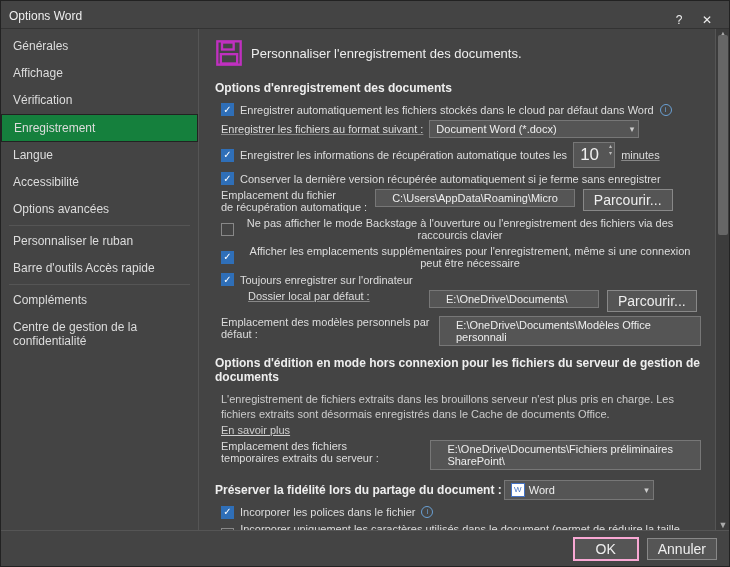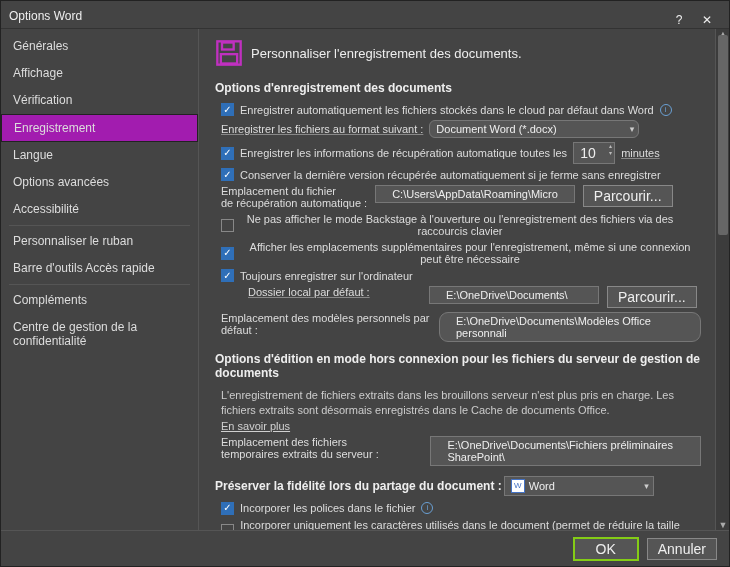--- a/index.html
+++ b/index.html
@@ -4,21 +4,21 @@
 <style>
 * { box-sizing: border-box; margin: 0; padding: 0; font-family: 'Segoe UI', Tahoma, sans-serif; }
 body { background: #444; width: 730px; height: 567px; overflow: hidden; color: #ddd; font-size: 11px; }
 .window { width: 730px; height: 567px; background: #444; display: flex; flex-direction: column; border: 1px solid #222; }
 .titlebar { height: 28px; background: #444; display: flex; align-items: flex-start; padding: 8px 8px; border-bottom: 1px solid #333; }
 .titlebar-title { flex: 1; font-size: 12px; color: #eee; }
 .titlebar-btn { width: 28px; height: 22px; text-align: center; line-height: 22px; color: #eee; font-size: 12px; cursor: pointer; }
 .body { flex: 1; display: flex; min-height: 0; }
 .sidebar { width: 198px; background: #444; border-right: 1px solid #555; padding-top: 4px; overflow-y: auto; }
 .sidebar-item { padding: 6px 12px; font-size: 12px; color: #ddd; cursor: pointer; border-bottom: 1px solid transparent; }
-.sidebar-item.selected { border: 1px solid #222; background: #a21caf; }
+.sidebar-item.selected { border: 1px solid #222; background: #15803d; }
 .sidebar-sep { height: 1px; background: #555; margin: 2px 8px; }
 .main-wrap { flex: 1; display: flex; min-width: 0; }
 .main { flex: 1; padding: 10px 14px 10px 16px; overflow-y: auto; min-width: 0; }
 .scrollbar { width: 14px; background: #3c3c3c; position: relative; border-left:1px solid #555; }
 .scrollbar-thumb { position: absolute; top: 6px; left: 2px; width: 10px; height: 200px; background: #666; border-radius: 2px; }
 .scrollbar-arrow { position: absolute; left: 2px; width: 10px; height: 10px; color: #aaa; font-size: 9px; text-align: center; line-height: 10px; }
 .header-row { display: flex; align-items: center; gap: 8px; margin-bottom: 14px; }
 .save-icon { width: 28px; height: 28px; }
 .header-text { font-size: 13px; color: #eee; }
 .section-title { font-size: 12px; font-weight: 600; color: #eee; margin: 10px 0 8px 0; }
@@ -26,54 +26,54 @@
 .row.indent { }
 .chk { width: 13px; height: 13px; border: 1px solid #888; background: #444; display: inline-flex; align-items: center; justify-content: center; cursor: pointer; flex-shrink:0; }
 .chk.checked { background: #2f6fb8; border-color: #2f6fb8; }
 .chk.checked::after { content: '✓'; color: #fff; font-size: 10px; line-height: 1; }
 .lbl { color: #ddd; text-align: center; }
 .u { text-decoration: underline; text-decoration-color: #888; }
 .info-icon { width: 12px; height: 12px; border: 1px solid #6aa0d4; border-radius: 50%; color: #6aa0d4; font-size: 8px; line-height: 10px; text-align: center; display:inline-block; }
 .select { background: #555; border: 1px solid #777; color: #eee; padding: 2px 18px 2px 6px; font-size: 11px; position: relative; cursor: pointer; min-width: 150px; display:inline-flex; align-items:center; }
 .select::after { content: '▾'; position: absolute; right: 4px; color: #ccc; font-size: 9px; }
 .text-input { background: #555; border: 1px solid #777; color: #eee; padding: 2px 16px; font-size: 11px; min-width: 180px; }
-.spinner { background: #555; border: 1px solid #777; color: #eee; padding: 2px 16px 2px 6px; font-size: 14px; width: 42px; position: relative; display:inline-block; }
+.spinner { background: #555; border: 1px solid #777; color: #eee; padding: 2px 16px 2px 6px; font-size: 17px; width: 42px; position: relative; display:inline-block; }
 .spinner::after { content: '▴\A▾'; white-space: pre; position: absolute; right: 2px; top: 0; font-size: 6px; line-height: 7px; color: #bbb; }
 .btn { background: #555; border: 1px solid #888; color: #eee; padding: 2px 10px; font-size: 14px; cursor: pointer; }
 .static-row { margin: 4px 0 4px 6px; display:flex; gap:8px; align-items:flex-start; font-size:11px; }
 .static-lbl { max-width: 210px; color:#ddd; }
 .note { color: #ccc; font-size: 11px; margin: 6px 6px 2px 6px; line-height: 1.35; }
 .link { color: #d0d0d0; text-decoration: underline; cursor: pointer; margin-left:6px; }
 .section-with-select { display:flex; align-items:center; gap:2px; margin: 10px 0 6px 0; font-size:12px; font-weight:600; color:#eee; }
 .doc-icon { width:14px; height:14px; display:inline-flex; align-items:center; justify-content:center; background:#fff; border:1px solid #4472C4; font-size:8px; color:#4472C4; margin-right:4px; }
 .footer { height: 36px; border-top: 1px solid #555; display: flex; justify-content: flex-end; align-items: center; gap: 8px; padding: 0 12px; background:#444; }
 .footer .btn { min-width: 66px; text-align:center; }
-.footer .btn.primary { border: 2px solid #84cc16; }
+.footer .btn.primary { border: 2px solid #f9a8d4; }
 </style>
 </head>
 <body>
 
 <div class="window">
 
   <div class="titlebar">
     <div class="titlebar-title">Options Word</div>
     <div class="titlebar-btn">?</div>
     <div class="titlebar-btn">✕</div>
   </div>
 
   <div class="body">
 
     <div class="sidebar">
       <div class="sidebar-item">Générales</div>
       <div class="sidebar-item">Affichage</div>
       <div class="sidebar-item">Vérification</div>
       <div class="sidebar-item selected">Enregistrement</div>
       <div class="sidebar-item">Langue</div>
+      <div class="sidebar-item">Accessibilité</div>
       <div class="sidebar-item">Options avancées</div>
-      <div class="sidebar-item">Accessibilité</div>
       <div class="sidebar-sep"></div>
       <div class="sidebar-item">Personnaliser le ruban</div>
       <div class="sidebar-item">Barre d'outils Accès rapide</div>
       <div class="sidebar-sep"></div>
       <div class="sidebar-item">Compléments</div>
       <div class="sidebar-item">Centre de gestion de la confidentialité</div>
     </div>
 
     <div class="main-wrap">
     <div class="main">
@@ -90,21 +90,21 @@
       <div class="section-title">Options d'enregistrement des documents</div>
 
       <div class="row">
         <span class="chk checked"></span>
         <span class="lbl">Enregistrer automatiquement les fichiers stockés dans le cloud par défaut dans Word</span>
         <span class="info-icon">i</span>
       </div>
 
       <div class="row">
         <span class="lbl u">Enregistrer les fichiers au format suivant :</span>
-        <span class="select" style="min-width:210px;border-radius:6px;">
+        <span class="select" style="min-width:210px;">
               <span>Document Word (*.docx)</span>
             </span>
       </div>
 
       <div class="row">
         <span class="chk checked"></span>
         <span class="lbl">Enregistrer les informations de récupération automatique toutes les</span>
         <span class="spinner"><span>10</span></span>
         <span class="lbl u">minutes</span>
       </div>
@@ -137,21 +137,21 @@
       </div>
 
       <div class="static-row">
         <span class="static-lbl u" style="width:200px;padding-left:27px;">Dossier local par défaut :</span>
         <span class="text-input" style="min-width:170px;">E:\OneDrive\Documents\</span>
         <span class="btn">Parcourir...</span>
       </div>
 
       <div class="static-row">
         <span class="static-lbl" style="width:230px;">Emplacement des modèles personnels par défaut :</span>
-        <span class="text-input" style="min-width:230px;border-radius:9px;">E:\OneDrive\Documents\Modèles Office personnali</span>
+        <span class="text-input" style="min-width:230px;">E:\OneDrive\Documents\Modèles Office personnali</span>
       </div>
 
       <div class="section-title">Options d'édition en mode hors connexion pour les fichiers du serveur de gestion de documents</div>
       <div class="note">L'enregistrement de fichiers extraits dans les brouillons serveur n'est plus pris en charge. Les fichiers extraits sont désormais enregistrés dans le Cache de documents Office.</div>
       <div class="link">En savoir plus</div>
       <div class="static-row">
         <span class="static-lbl" style="width:200px;">Emplacement des fichiers temporaires extraits du serveur :</span>
         <span class="text-input" style="min-width:260px;margin-left:36px;">E:\OneDrive\Documents\Fichiers préliminaires SharePoint\</span>
       </div>
 

